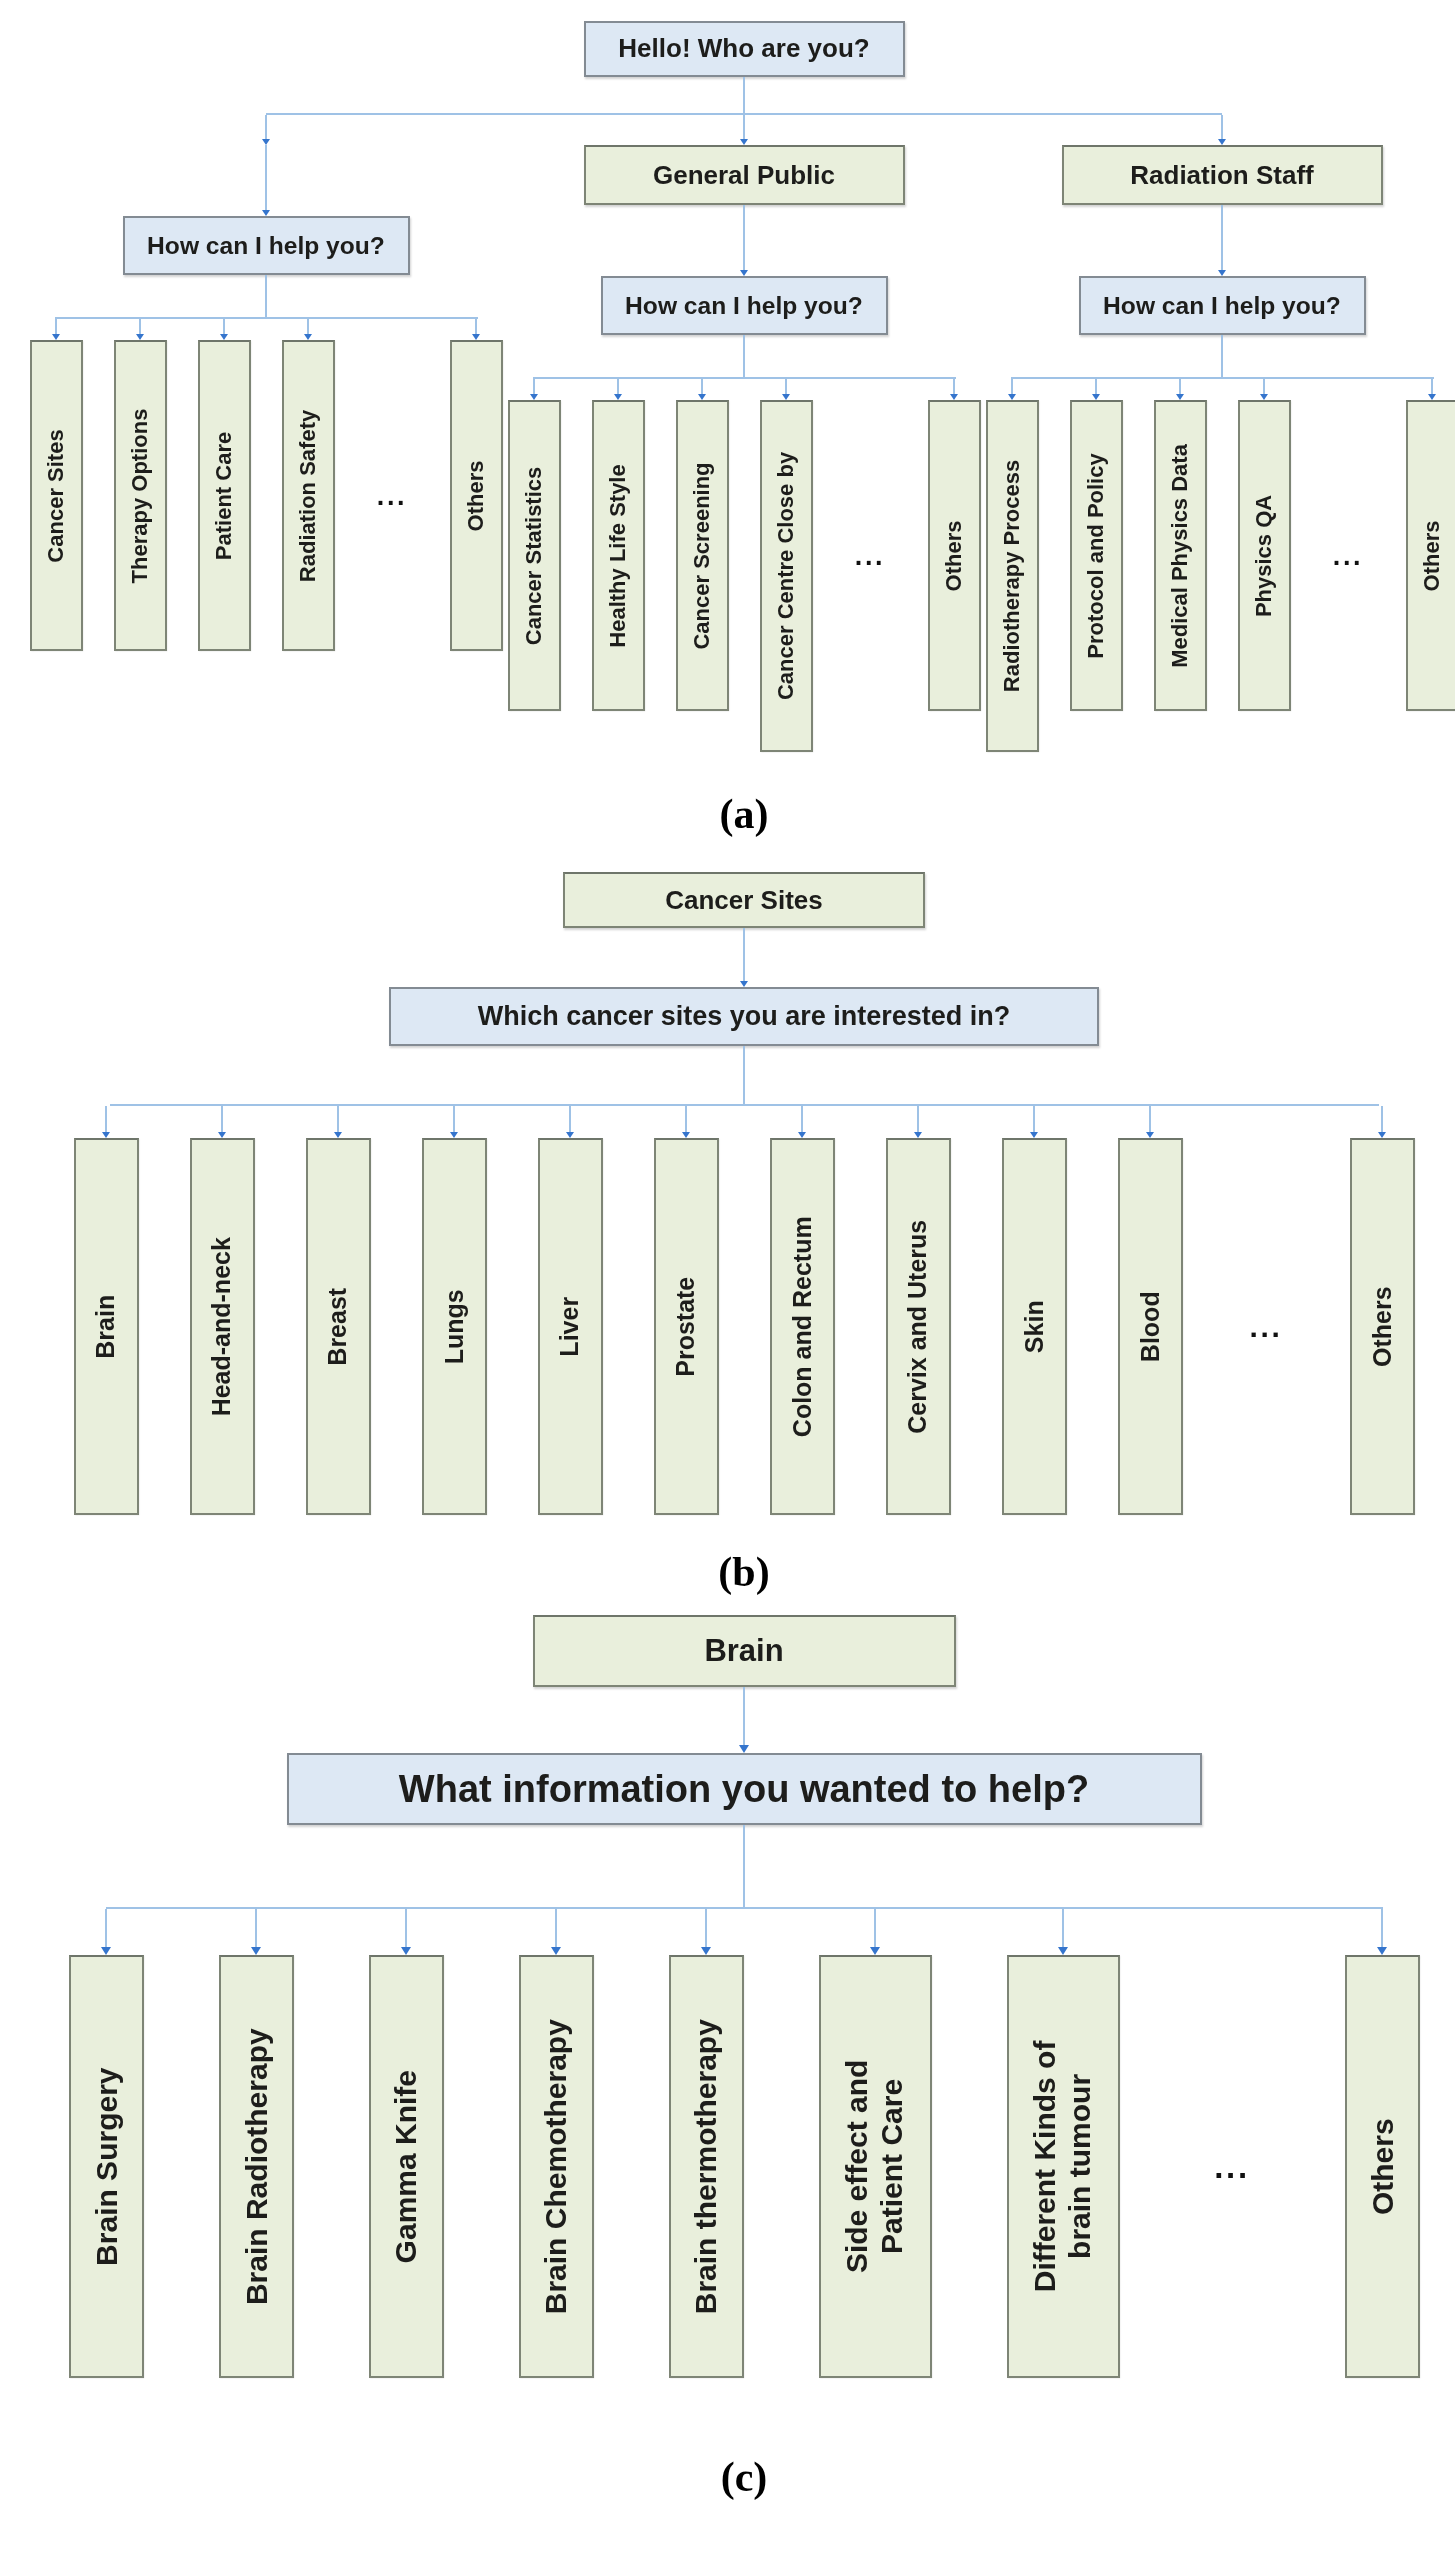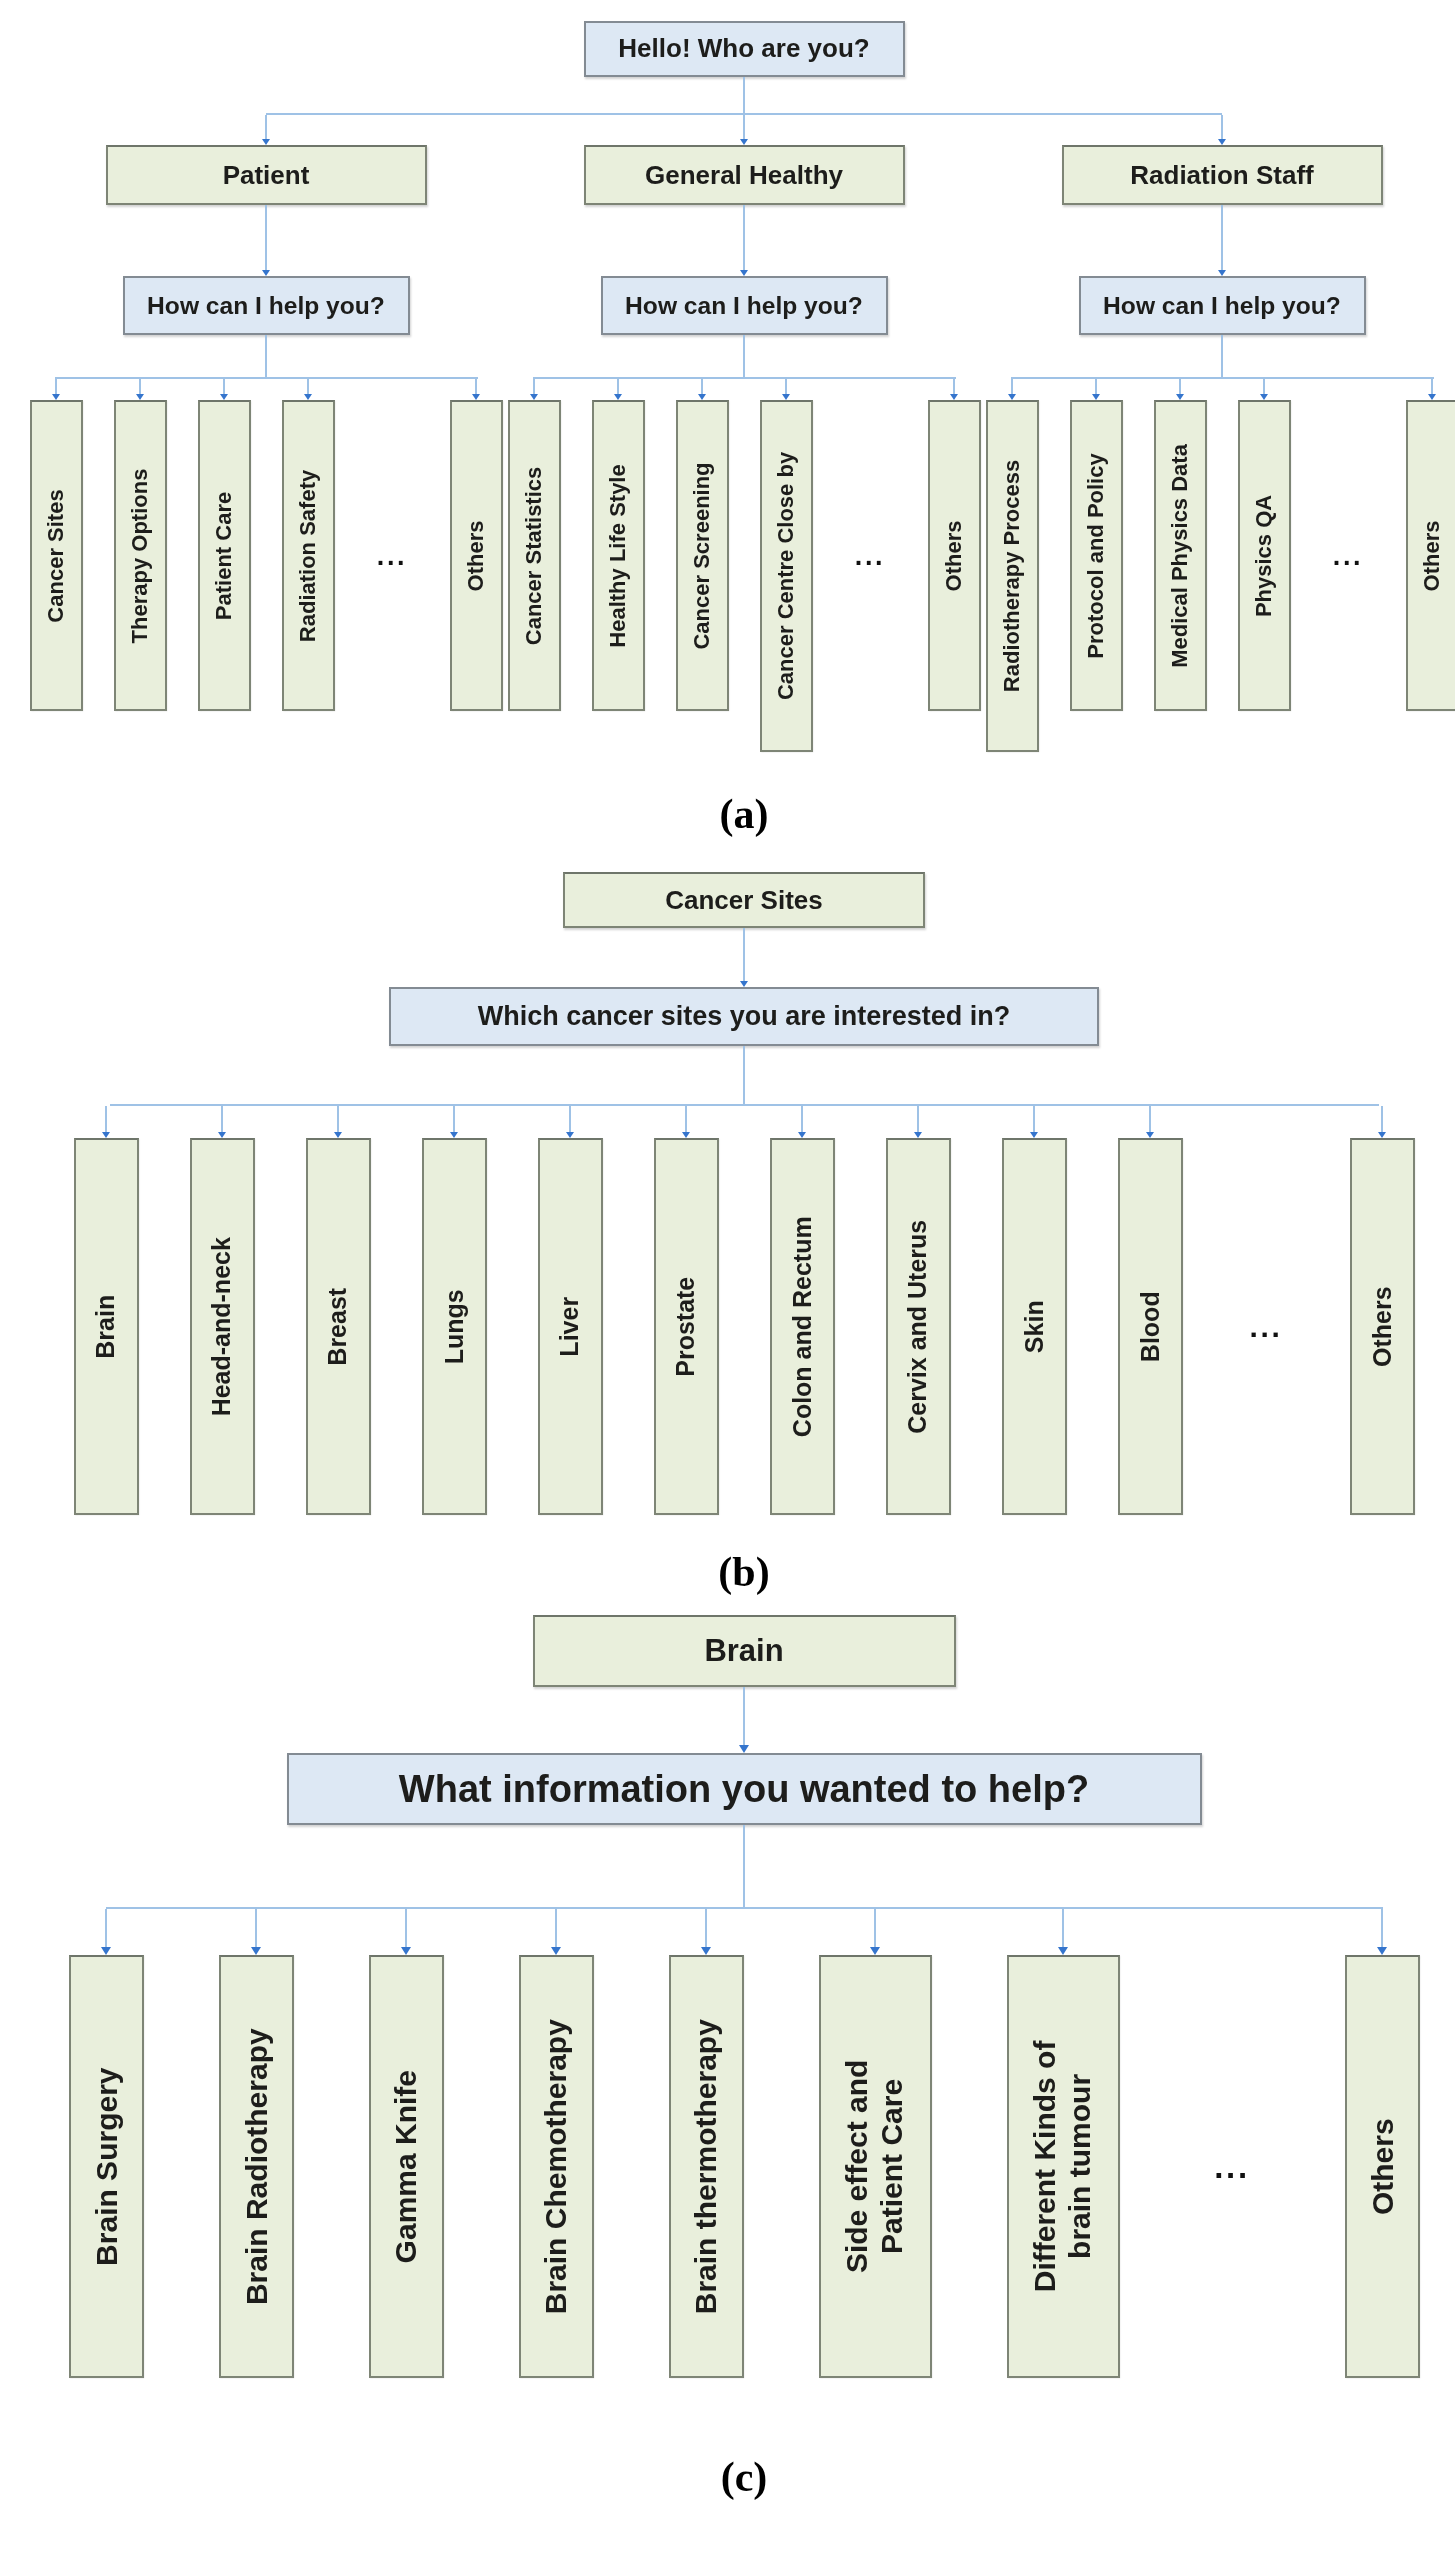--- a/index.html
+++ b/index.html
@@ -84,21 +84,20 @@
 <div class="canvas">
 
   <section class="panel panel-a">
     <div class="box blue root-a">Hello! Who are you?</div>
     <div class="vline drop-a1"></div>
     <div class="rail rail-a1"></div>
     <div class="row branches">
 
       <div class="branch">
         <div class="link" style="--h:24.6px"></div>
-        <div class="box green head-a">Patient</div>
         <div class="link" style="--h:65px"></div>
         <div class="box blue q-a">How can I help you?</div>
         <div class="vline drop-a2"></div>
         <div class="rail rail-a2"></div>
         <div class="row leaves-a">
           <div class="leafcol">
             <div class="link" style="--h:15px"></div>
             <div class="box green leaf leaf-a">
                 <span class="vtext">Cancer Sites</span>
               </div>
@@ -128,21 +127,21 @@
             <div class="link" style="--h:15px"></div>
             <div class="box green leaf leaf-a">
                 <span class="vtext">Others</span>
               </div>
           </div>
         </div>
       </div>
 
       <div class="branch">
         <div class="link" style="--h:24.6px"></div>
-        <div class="box green head-a">General Healthy</div>
+        <div class="box green head-a">General Public</div>
         <div class="link" style="--h:65px"></div>
         <div class="box blue q-a">How can I help you?</div>
         <div class="vline drop-a2"></div>
         <div class="rail rail-a2"></div>
         <div class="row leaves-a">
           <div class="leafcol">
             <div class="link" style="--h:15px"></div>
             <div class="box green leaf leaf-a">
                 <span class="vtext">Cancer Statistics</span>
               </div>

